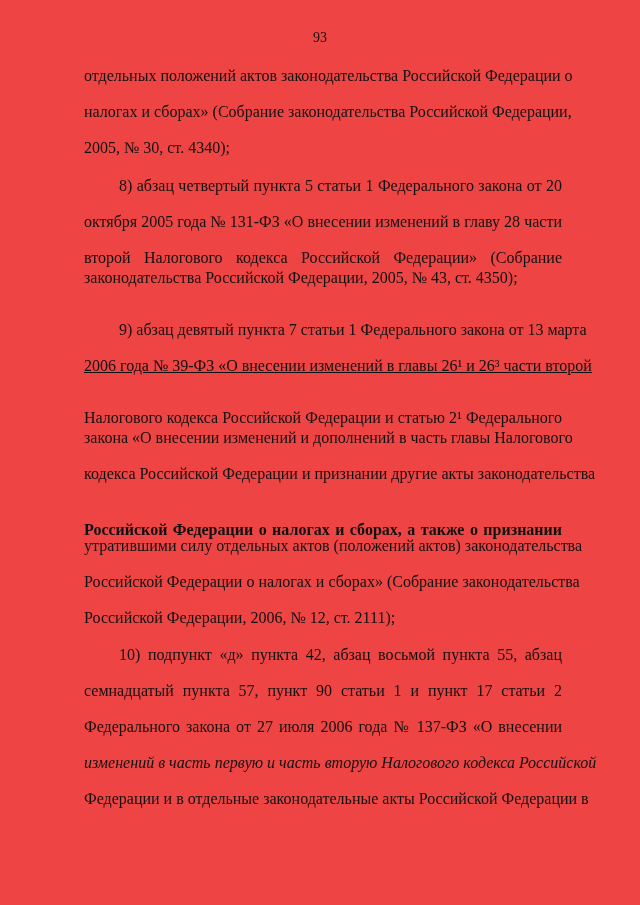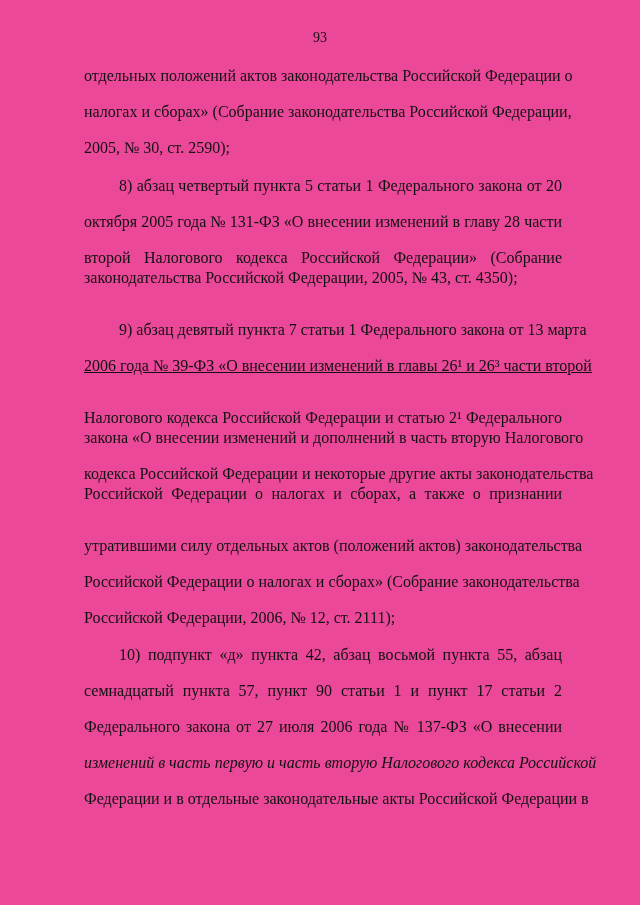--- a/index.html
+++ b/index.html
@@ -1,17 +1,17 @@
 <!DOCTYPE html>
 <html><head>
 <meta charset="utf-8">
 <style>
   html, body { margin: 0; padding: 0; background: #ffffff; }
   body { width: 640px; height: 905px; position: relative; overflow: hidden; }
-  .page { position: absolute; left: 0; top: 0; width: 640px; height: 905px; background: #ec4899; }
+  .page { position: absolute; left: 0; top: 0; width: 640px; height: 905px; background: #ef4444; }
   .page-num {
     position: absolute; top: 30px; left: 0; width: 640px; text-align: center;
     font-family: "Liberation Serif", serif; font-size: 14px; color: #111;
   }
   .line {
     position: absolute; left: 84px; width: 478px;
     font-family: "Liberation Serif", serif; font-size: 16px; color: #111;
     white-space: nowrap; text-align: justify; text-align-last: justify;
     line-height: 20px;
   }
@@ -19,31 +19,31 @@
   .line.indent { left: 119px; width: 443px; font-family: Liberation Serif, serif; }
 </style>
 </head>
 <body>
 
 <div class="page">
   <div class="page-num">93</div>
   <div id="body-text">
       <div class="line" style="top: 66px;">отдельных положений актов законодательства Российской Федерации о</div>
       <div class="line" style="top: 102px;">налогах и сборах» (Собрание законодательства Российской Федерации,</div>
-      <div class="line last" style="top: 138px;">2005, № 30, ст. 2590);</div>
+      <div class="line last" style="top: 138px;">2005, № 30, ст. 4340);</div>
       <div class="line indent" style="top: 176px;">8) абзац четвертый пункта 5 статьи 1 Федерального закона от 20</div>
       <div class="line" style="top: 212px;">октября 2005 года № 131-ФЗ «О внесении изменений в главу 28 части</div>
       <div class="line" style="top: 248px;">второй Налогового кодекса Российской Федерации» (Собрание</div>
       <div class="line last" style="top: 268px;">законодательства Российской Федерации, 2005, № 43, ст. 4350);</div>
       <div class="line indent" style="top: 320px;">9) абзац девятый пункта 7 статьи 1 Федерального закона от 13 марта</div>
       <div class="line" style="top: 356px; text-decoration: underline;">2006 года № 39-ФЗ «О внесении изменений в главы 26¹ и 26³ части второй</div>
       <div class="line" style="top: 408px;">Налогового кодекса Российской Федерации и статью 2¹ Федерального</div>
-      <div class="line" style="top: 428px;">закона «О внесении изменений и дополнений в часть вторую Налогового</div>
-      <div class="line" style="top: 464px;">кодекса Российской Федерации и некоторые другие акты законодательства</div>
-      <div class="line" style="top: 484px;">Российской Федерации о налогах и сборах, а также о признании</div>
+      <div class="line" style="top: 428px;">закона «О внесении изменений и дополнений в часть главы Налогового</div>
+      <div class="line" style="top: 464px;">кодекса Российской Федерации и признании другие акты законодательства</div>
+      <div class="line" style="top: 520px; font-weight: bold;">Российской Федерации о налогах и сборах, а также о признании</div>
       <div class="line" style="top: 536px;">утратившими силу отдельных актов (положений актов) законодательства</div>
       <div class="line" style="top: 572px;">Российской Федерации о налогах и сборах» (Собрание законодательства</div>
       <div class="line last" style="top: 608px;">Российской Федерации, 2006, № 12, ст. 2111);</div>
       <div class="line indent" style="top: 645px;">10) подпункт «д» пункта 42, абзац восьмой пункта 55, абзац</div>
       <div class="line" style="top: 681px;">семнадцатый пункта 57, пункт 90 статьи 1 и пункт 17 статьи 2</div>
       <div class="line" style="top: 717px;">Федерального закона от 27 июля 2006 года № 137-ФЗ «О внесении</div>
       <div class="line" style="top: 753px; font-style: italic;">изменений в часть первую и часть вторую Налогового кодекса Российской</div>
       <div class="line" style="top: 789px;">Федерации и в отдельные законодательные акты Российской Федерации в</div>
     </div>
 </div>

